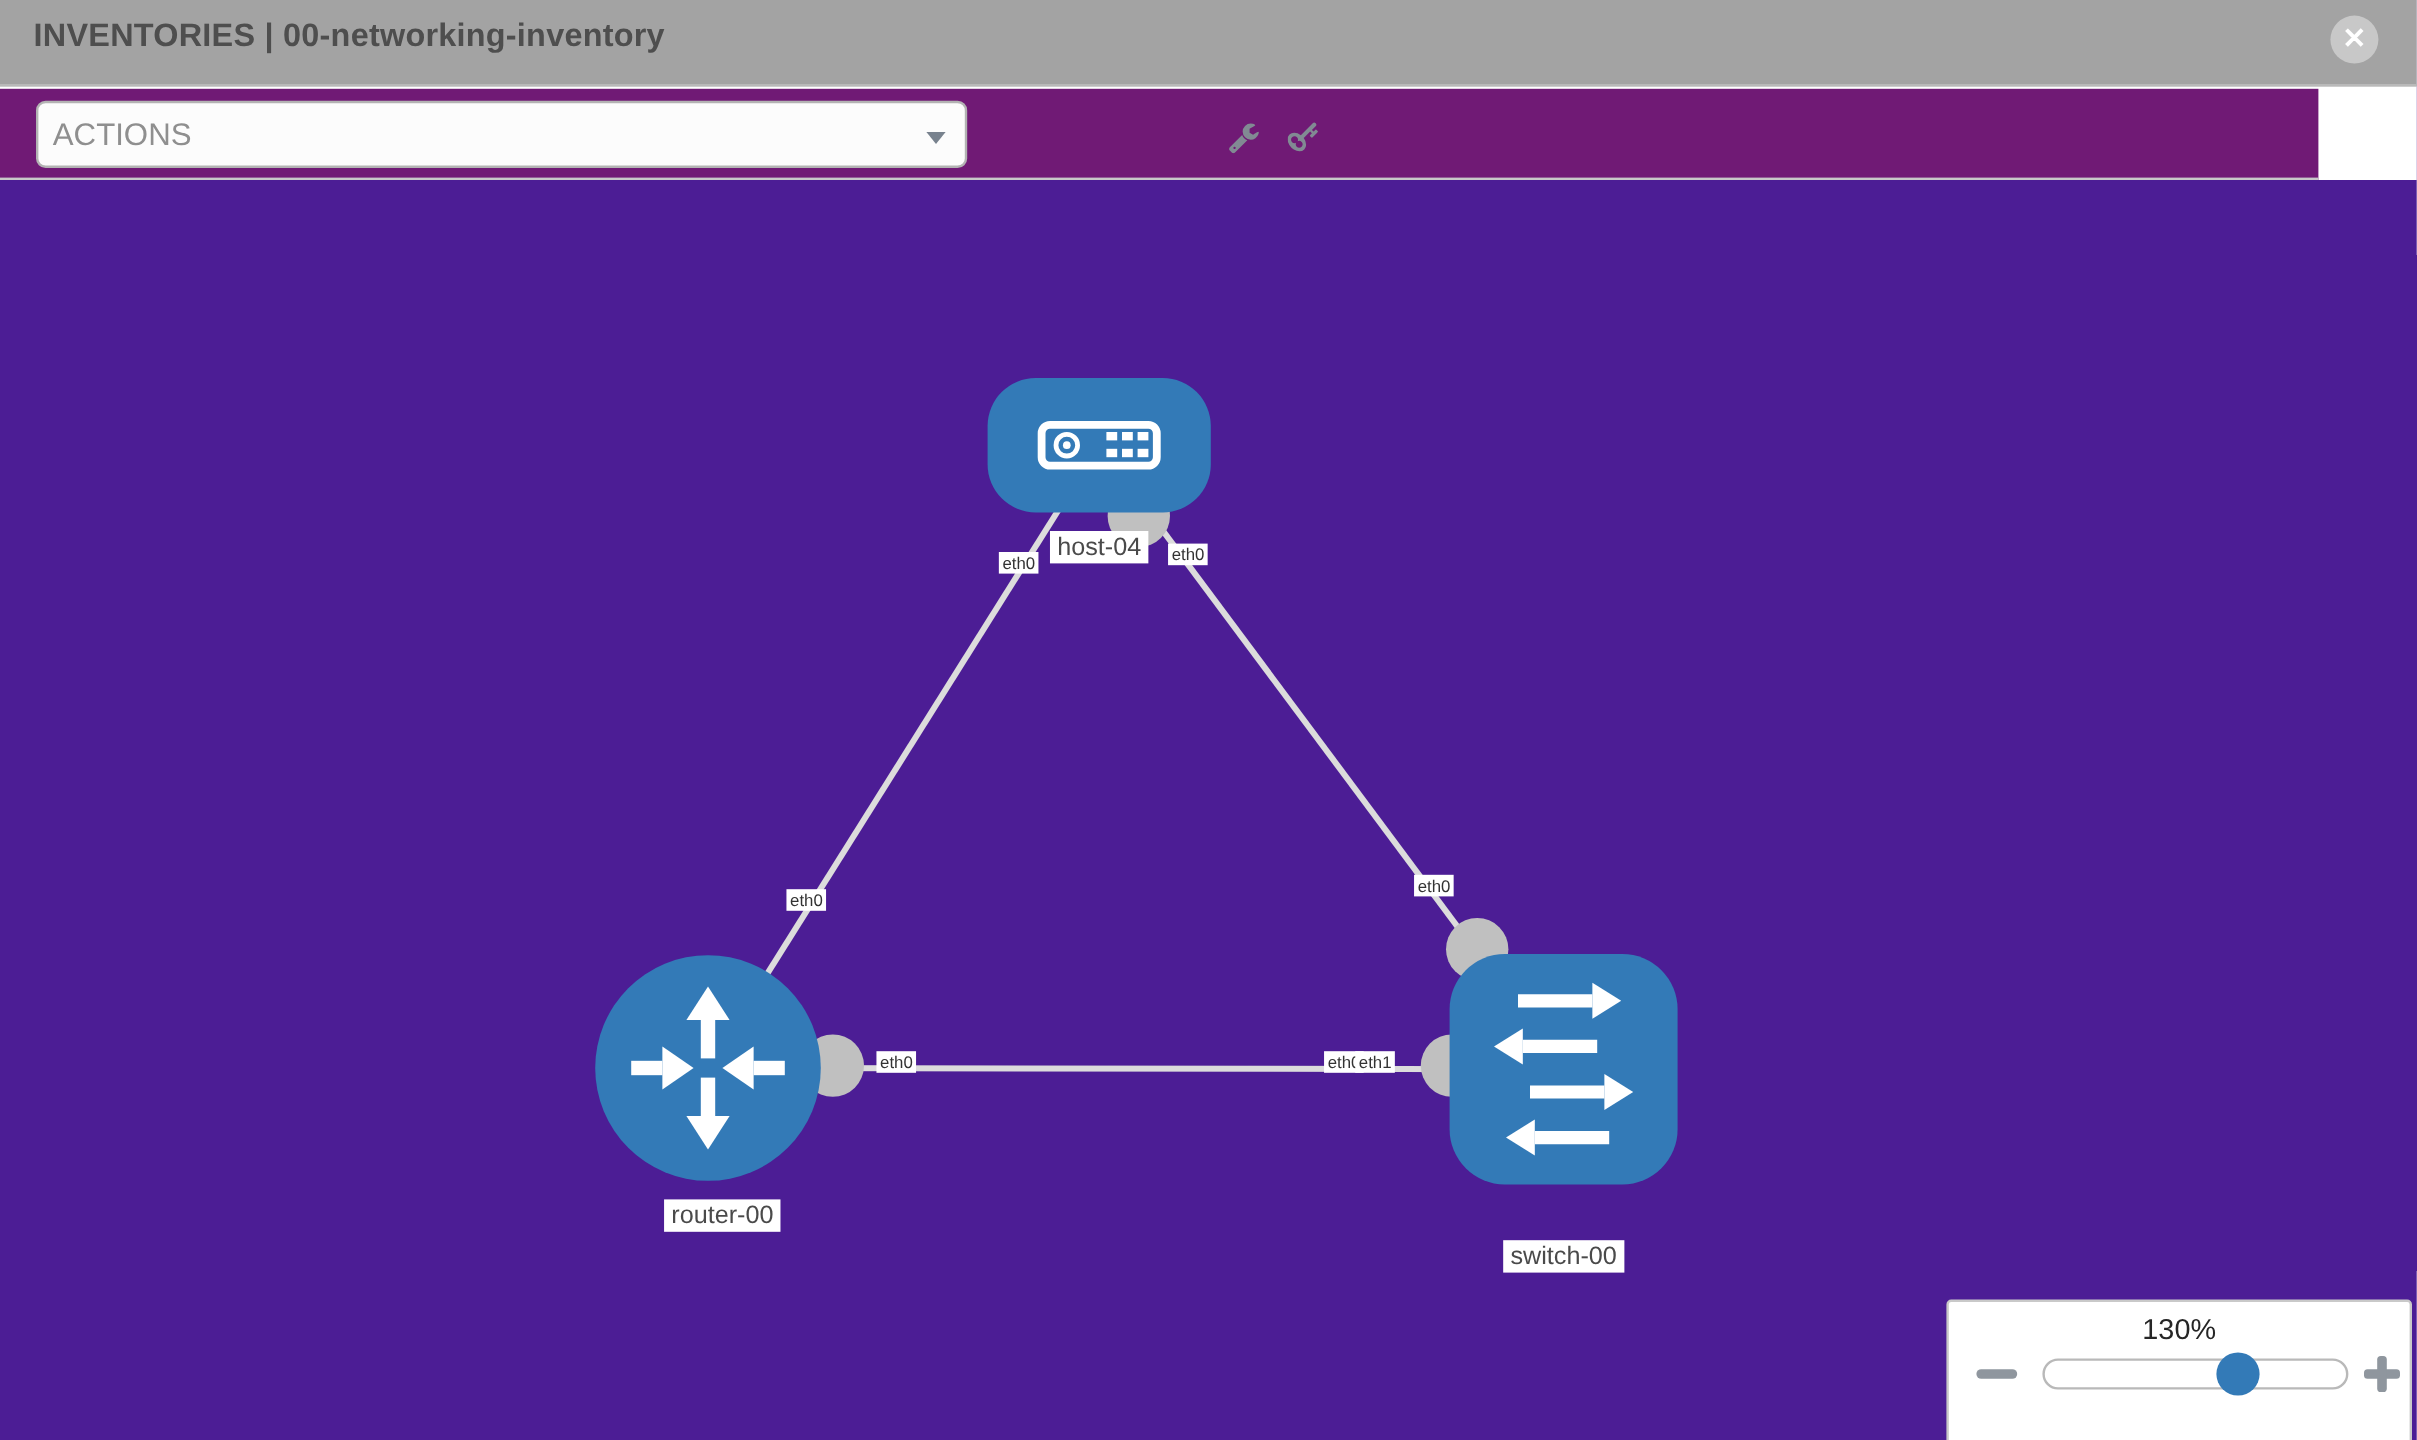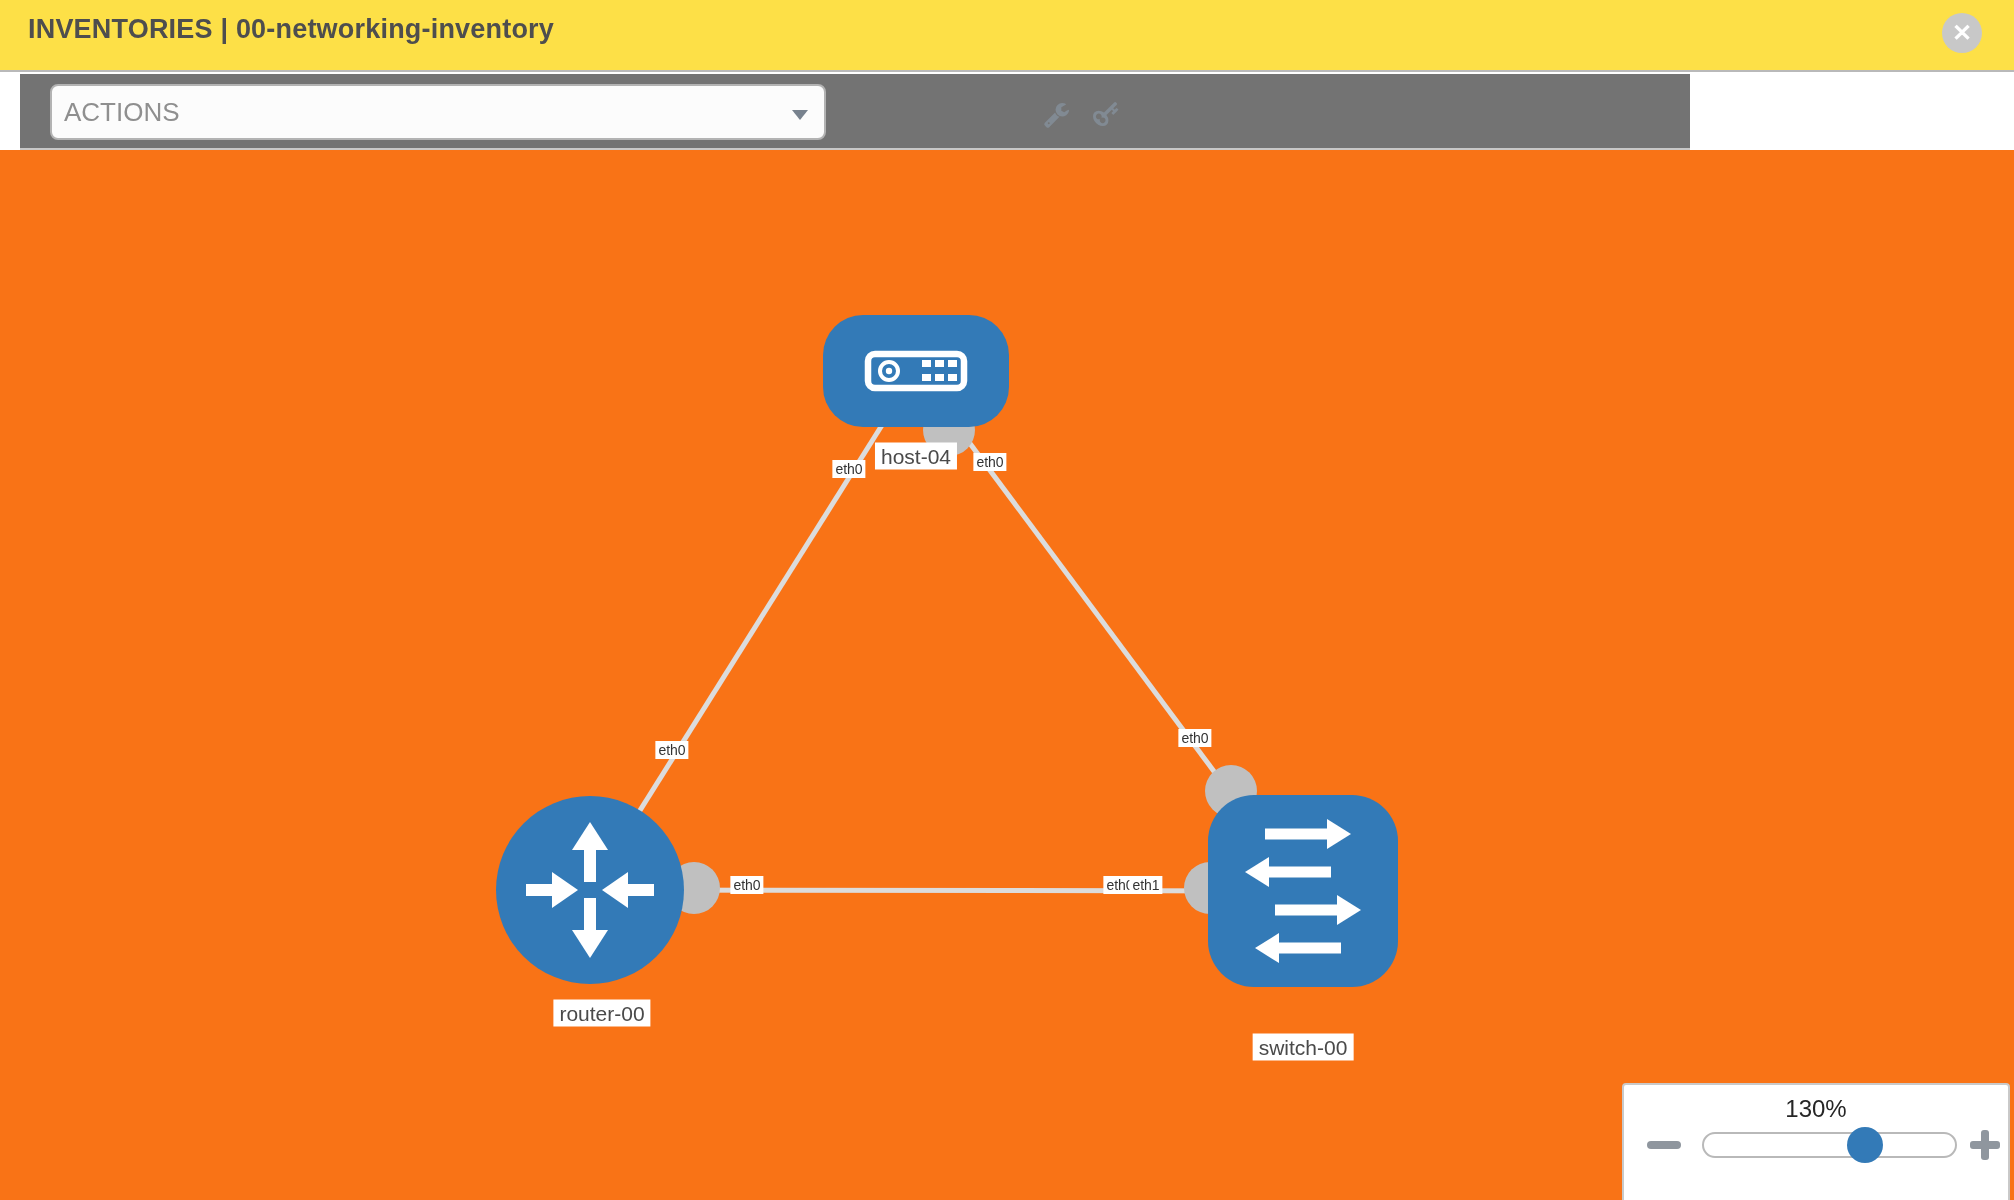--- a/index.html
+++ b/index.html
@@ -5,37 +5,37 @@
   html,body{margin:0;padding:0;}
   body{
     width:2014px;height:1200px;overflow:hidden;position:relative;
     background:#ffffff;
     font-family:"Liberation Sans", sans-serif;
     -webkit-font-smoothing:antialiased;
   }
   
   .app-header{
     position:absolute;left:0;top:0;width:2014px;height:72px;
-    background:#fde047;border-bottom:2px solid #b9b9b9;box-sizing:border-box;
+    background:#a3a3a3;border-bottom:2px solid #b9b9b9;box-sizing:border-box;
   }
   .app-title{
     position:absolute;left:28px;top:14px;
     font-size:27px;font-weight:700;color:#4e4e4e;letter-spacing:0.2px;
     white-space:nowrap;
   }
   .close-btn{
     position:absolute;left:1942px;top:13px;width:40px;height:40px;border-radius:50%;
     background:#c8c8c8;color:#ffffff;border:none;cursor:pointer;
     font-size:24px;font-weight:700;line-height:40px;text-align:center;padding:0;
     font-family:"Liberation Sans", sans-serif;
   }
   
   .toolbar{
-    position:absolute;left:0;top:74px;width:1670px;height:76px;
-    background:#737373;border-bottom:2px solid #c8c8c8;box-sizing:border-box;margin-left:20px;
+    position:absolute;left:0;top:74px;width:1932px;height:76px;
+    background:#701a75;border-bottom:2px solid #c8c8c8;box-sizing:border-box;
   }
   .select-box{
     position:absolute;top:10px;height:56px;box-sizing:border-box;
     background:#fcfcfc;border:2px solid #b3b3b3;border-radius:8px;
     color:#8f8f8f;font-size:26px;line-height:52px;cursor:pointer;
   }
   .select-box .box-label{position:absolute;left:12px;top:0;}
   .caret{
     position:absolute;top:24px;width:0;height:0;
     border-left:8px solid transparent;border-right:8px solid transparent;
@@ -47,21 +47,21 @@
   .search-box .caret{right:32px;}
   .tool-icon-btn{
     position:absolute;top:22px;width:44px;height:40px;border:none;background:transparent;
     cursor:pointer;padding:0;display:flex;align-items:center;justify-content:center;
   }
   .wrench-btn{left:1014px;}
   .key-btn{left:1064px;}
   
   .canvas{
     position:absolute;left:0;top:150px;width:2014px;height:1050px;
-    background:#f97316;
+    background:#4c1d95;
   }
   .canvas svg{position:absolute;left:0;top:0;}
   .labels-layer{position:absolute;left:0;top:0;width:100%;height:100%;pointer-events:none;}
   .node-label{
     position:absolute;transform:translate(-50%,-50%);
     background:#ffffff;color:#4a4a4a;font-size:21px;line-height:25px;
     padding:1px 6px;white-space:nowrap;
   }
   .iface-label{
     position:absolute;transform:translate(-50%,-50%);

